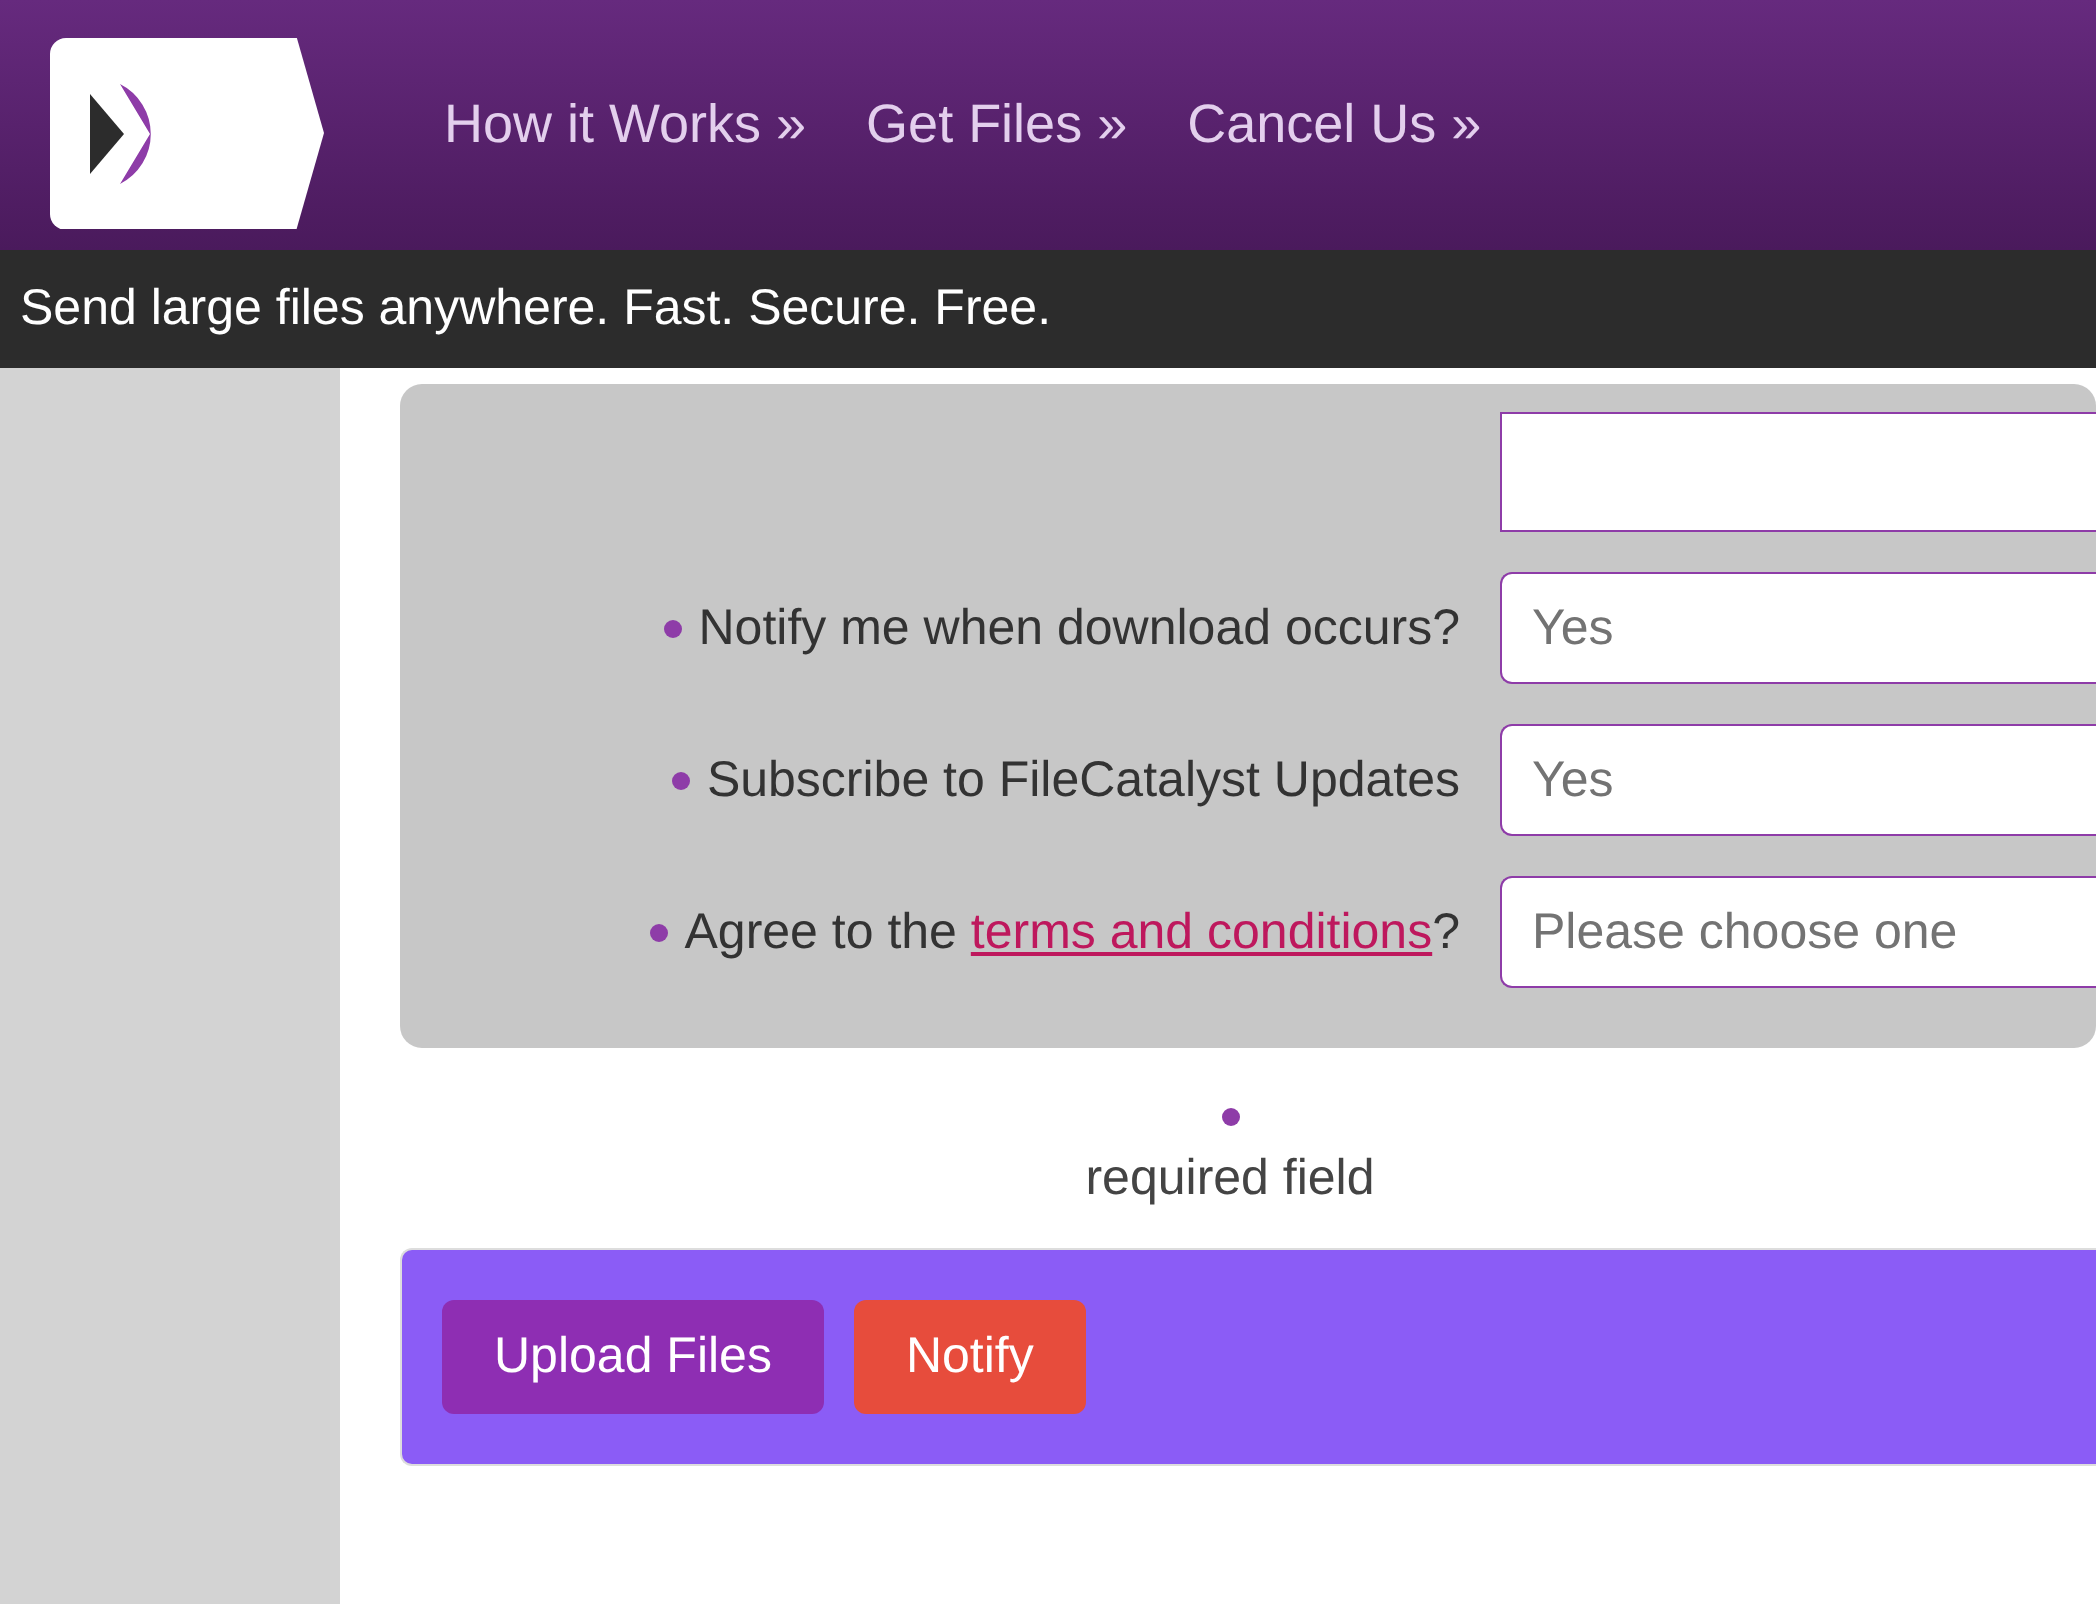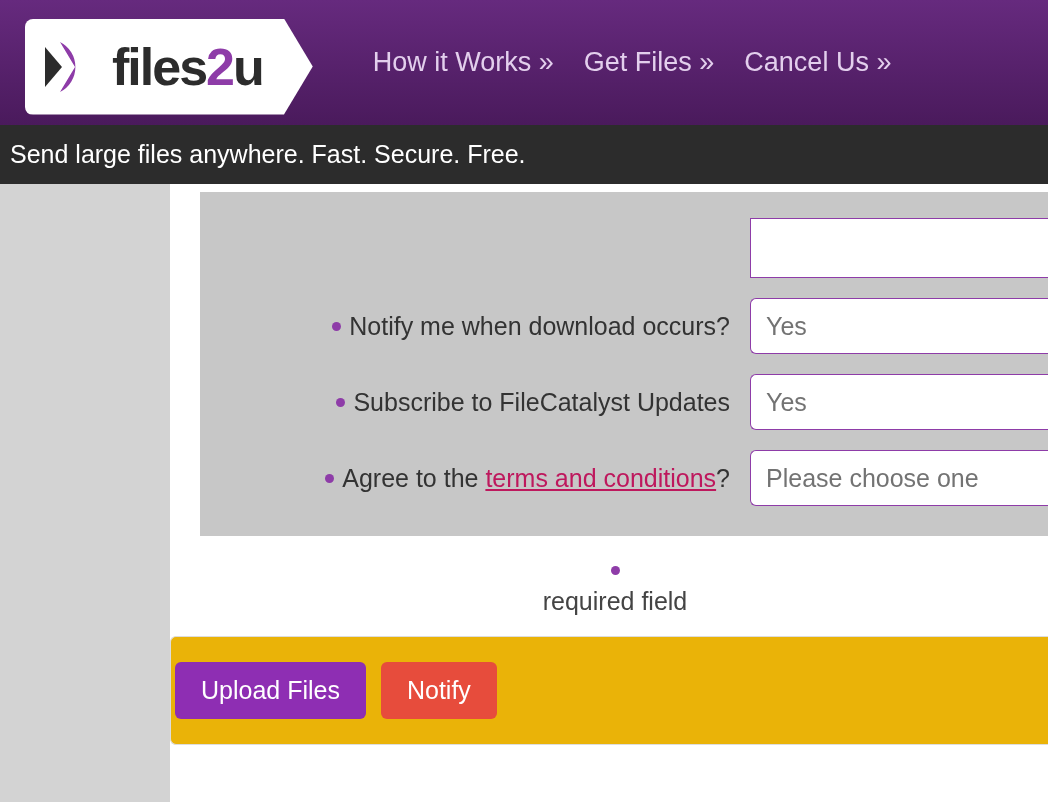--- a/index.html
+++ b/index.html
@@ -65,21 +65,22 @@
     .content-card {
       background: #fff;
       margin-left: 170px;
       margin-right: 0;
       min-height: 620px;
       position: relative;
     }
     .form-gray {
       background: #c7c7c7;
       margin-left: 30px;
-      padding: 16px 0 20px 0;
+      padding: 4px 0 20px 0;
+      border-radius: 11px;
     }
     .form-row {
       display: flex;
       align-items: center;
       padding: 10px 0;
       gap: 20px;
     }
     .form-label {
       flex: 0 0 530px;
       text-align: right;
@@ -122,25 +123,26 @@
     .legend {
       margin: 30px 0 20px 12px;
       display: flex;
       align-items: center;
       gap: 12px;
       font-size: 25px;
       color: #444;
       flex-direction: column;
     }
     .button-panel {
-      background: #eab308;
+      margin-left: 30px;
+      background: #8b5cf6;
       border: 1px solid #ddd;
       border-right: none;
       border-radius: 6px 0 0 6px;
-      padding: 25px 4px;
+      padding: 25px 20px;
       display: flex;
       gap: 15px;
     }
     .btn {
       font-size: 25px;
       color: #fff;
       border: none;
       border-radius: 6px;
       padding: 14px 26px;
       cursor: pointer;
@@ -153,21 +155,20 @@
 <body>
 
 <div class="header">
   <div class="logo-wrap">
     <span class="logo-mark">
       <svg width="60" height="60" viewBox="0 0 60 60">
         <path d="M 5 10 L 5 50 L 22 30 Z" fill="#2c2c2c"></path>
         <path d="M 20 5 A 28 28 0 0 1 20 55 L 35 30 Z" fill="#8e3ca8"></path>
       </svg>
     </span>
-    <span class="logo-text">files<span class="two">2</span>u</span>
   </div>
   <nav class="nav">
     <a href="#">How it Works »</a>
     <a href="#">Get Files »</a>
     <a href="#">Cancel Us »</a>
   </nav>
 </div>
 
 <div class="tagline-bar">Send large files anywhere. Fast. Secure. Free.</div>
 

